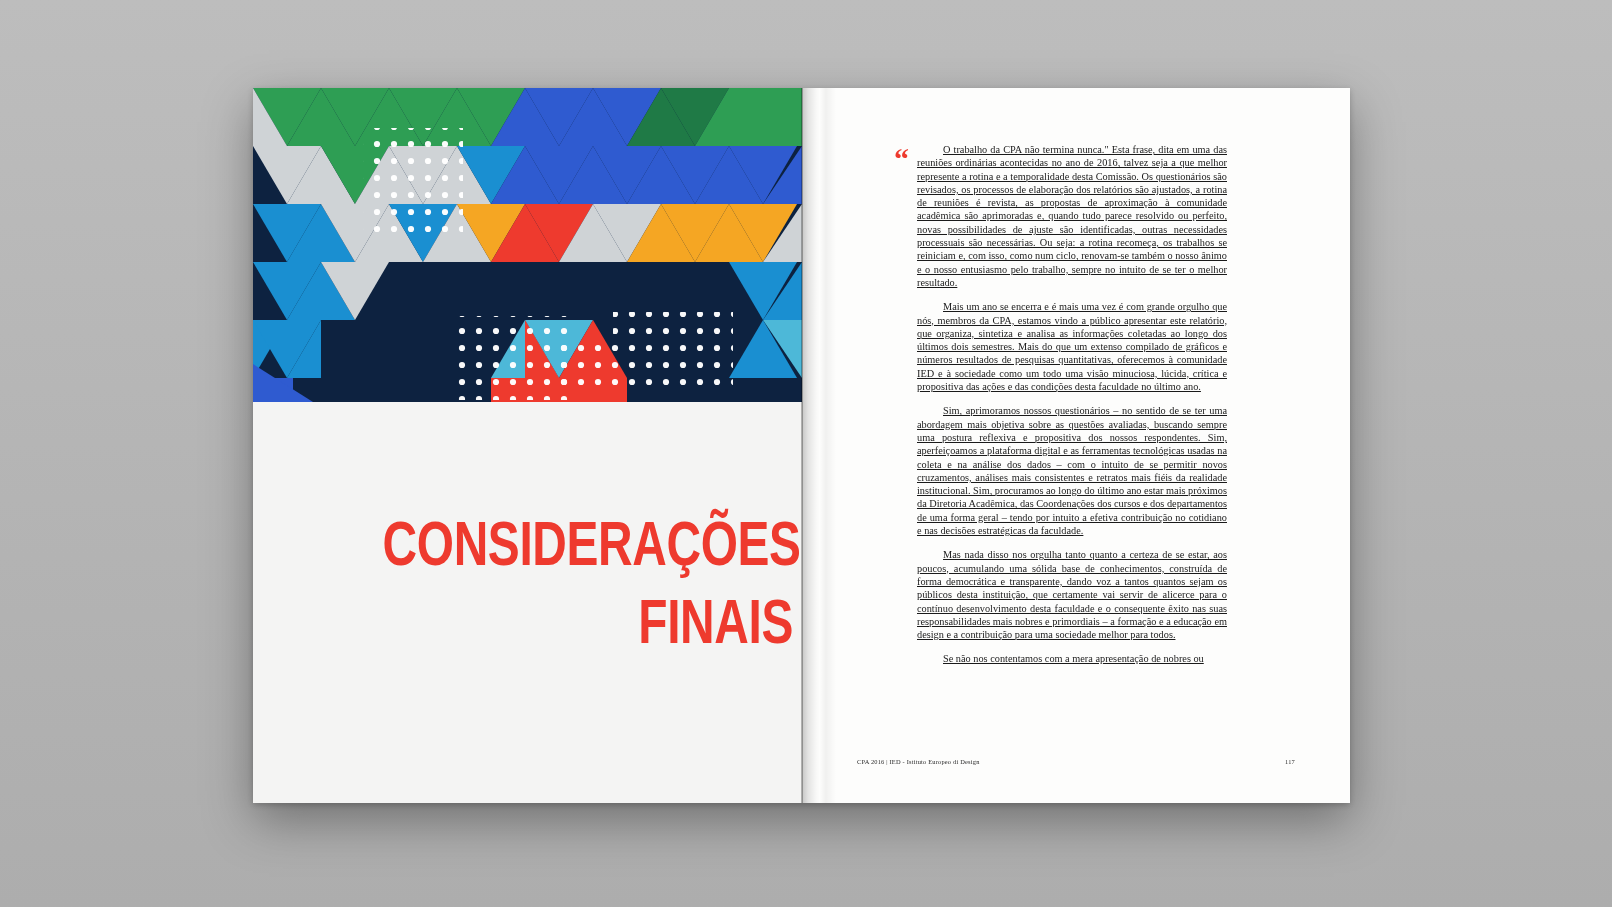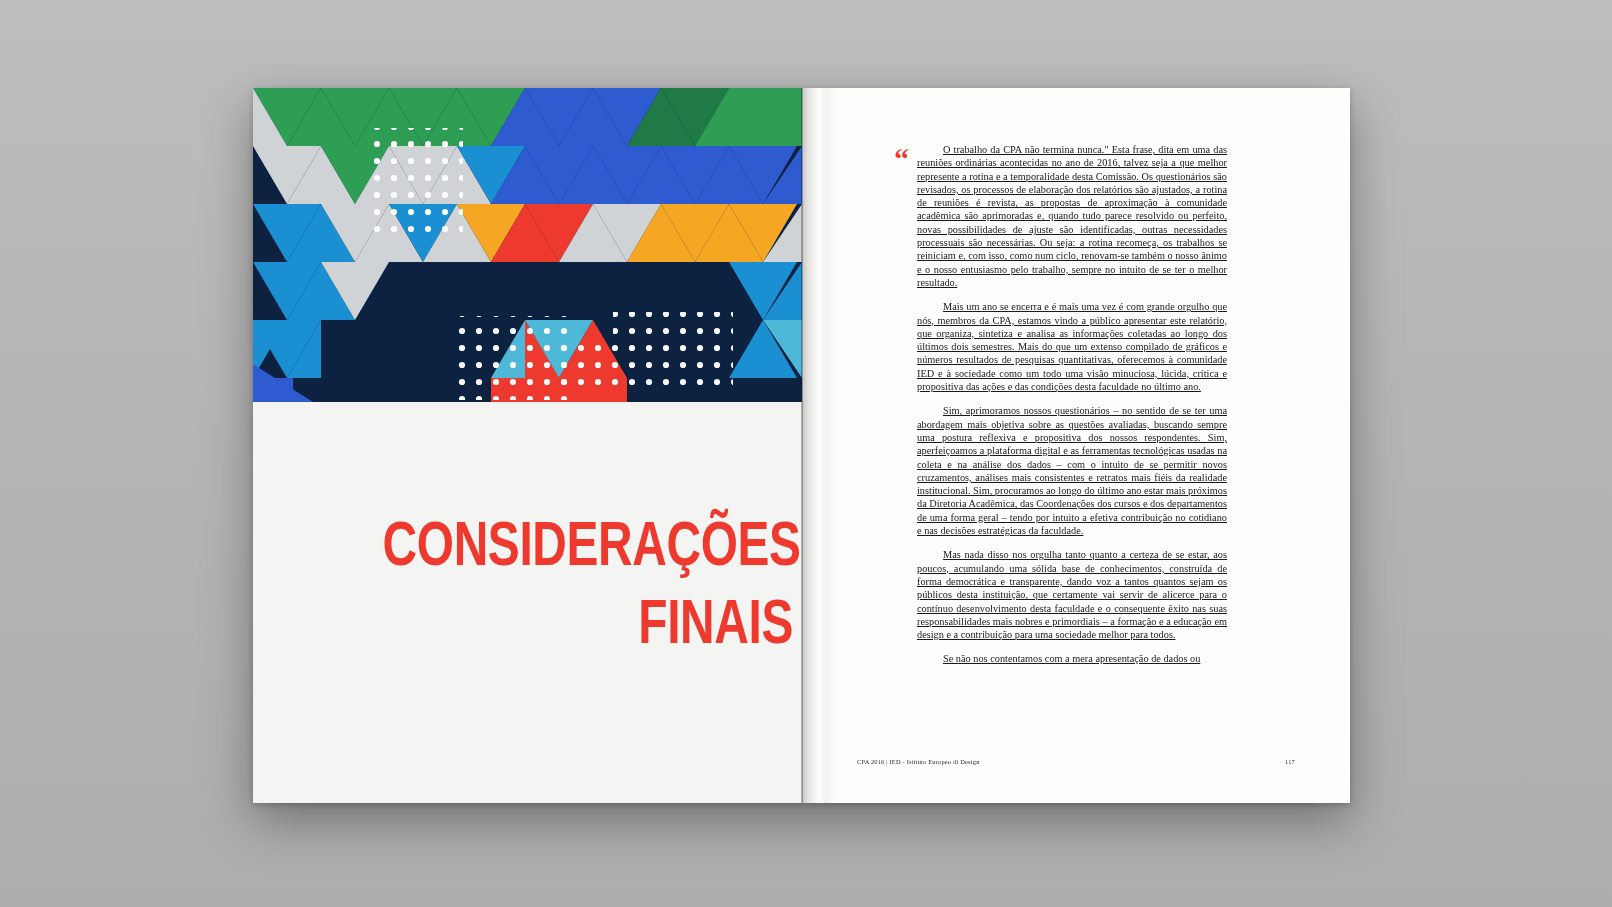--- a/index.html
+++ b/index.html
@@ -262,21 +262,21 @@
 
     <div class="page" id="page-right">
 
       <div id="quote-mark">“</div>
 
       <div id="col">
         <p class="first">O trabalho da CPA não termina nunca." Esta frase, dita em uma das reuniões ordinárias acontecidas no ano de 2016, talvez seja a que melhor represente a rotina e a temporalidade desta Comissão. Os questionários são revisados, os processos de elaboração dos relatórios são ajustados, a rotina de reuniões é revista, as propostas de aproximação à comunidade acadêmica são aprimoradas e, quando tudo parece resolvido ou perfeito, novas possibilidades de ajuste são identificadas, outras necessidades processuais são necessárias. Ou seja: a rotina recomeça, os trabalhos se reiniciam e, com isso, como num ciclo, renovam-se também o nosso ânimo e o nosso entusiasmo pelo trabalho, sempre no intuito de se ter o melhor resultado.</p>
         <p>Mais um ano se encerra e é mais uma vez é com grande orgulho que nós, membros da CPA, estamos vindo a público apresentar este relatório, que organiza, sintetiza e analisa as informações coletadas ao longo dos últimos dois semestres. Mais do que um extenso compilado de gráficos e números resultados de pesquisas quantitativas, oferecemos à comunidade IED e à sociedade como um todo uma visão minuciosa, lúcida, crítica e propositiva das ações e das condições desta faculdade no último ano.</p>
         <p>Sim, aprimoramos nossos questionários – no sentido de se ter uma abordagem mais objetiva sobre as questões avaliadas, buscando sempre uma postura reflexiva e propositiva dos nossos respondentes. Sim, aperfeiçoamos a plataforma digital e as ferramentas tecnológicas usadas na coleta e na análise dos dados – com o intuito de se permitir novos cruzamentos, análises mais consistentes e retratos mais fiéis da realidade institucional. Sim, procuramos ao longo do último ano estar mais próximos da Diretoria Acadêmica, das Coordenações dos cursos e dos departamentos de uma forma geral – tendo por intuito a efetiva contribuição no cotidiano e nas decisões estratégicas da faculdade.</p>
         <p>Mas nada disso nos orgulha tanto quanto a certeza de se estar, aos poucos, acumulando uma sólida base de conhecimentos, construída de forma democrática e transparente, dando voz a tantos quantos sejam os públicos desta instituição, que certamente vai servir de alicerce para o contínuo desenvolvimento desta faculdade e o consequente êxito nas suas responsabilidades mais nobres e primordiais – a formação e a educação em design e a contribuição para uma sociedade melhor para todos.</p>
-        <p>Se não nos contentamos com a mera apresentação de dados ou</p>
+        <p>Se não nos contentamos com a mera apresentação de nobres ou</p>
       </div>
 
       <div id="footer">
         <span id="footer-left">CPA 2016  |  IED - Istituto Europeo di Design</span>
         <span id="footer-right">117</span>
       </div>
     </div>
 
     <div id="gutter"></div>
     <div id="spine"></div>

